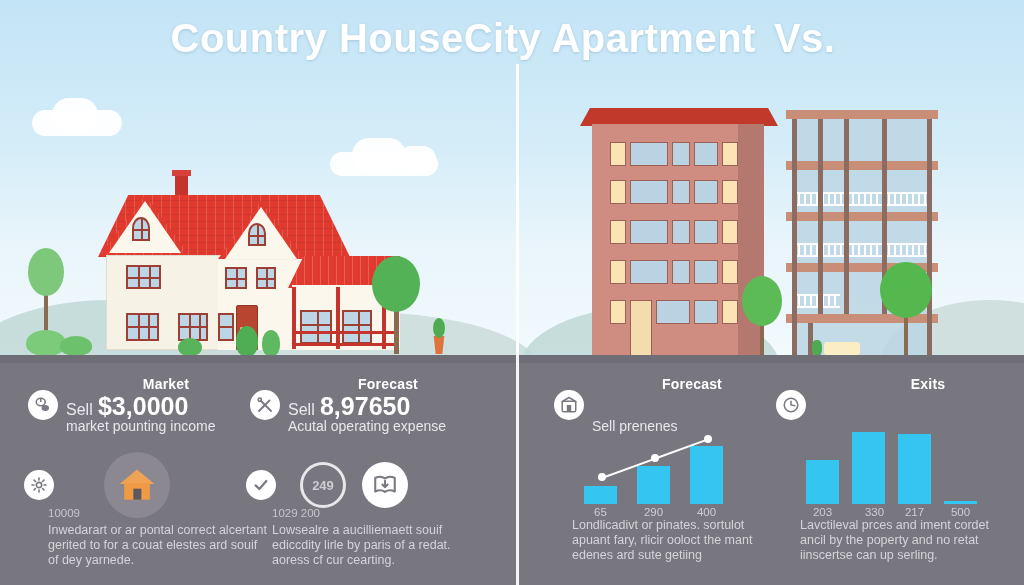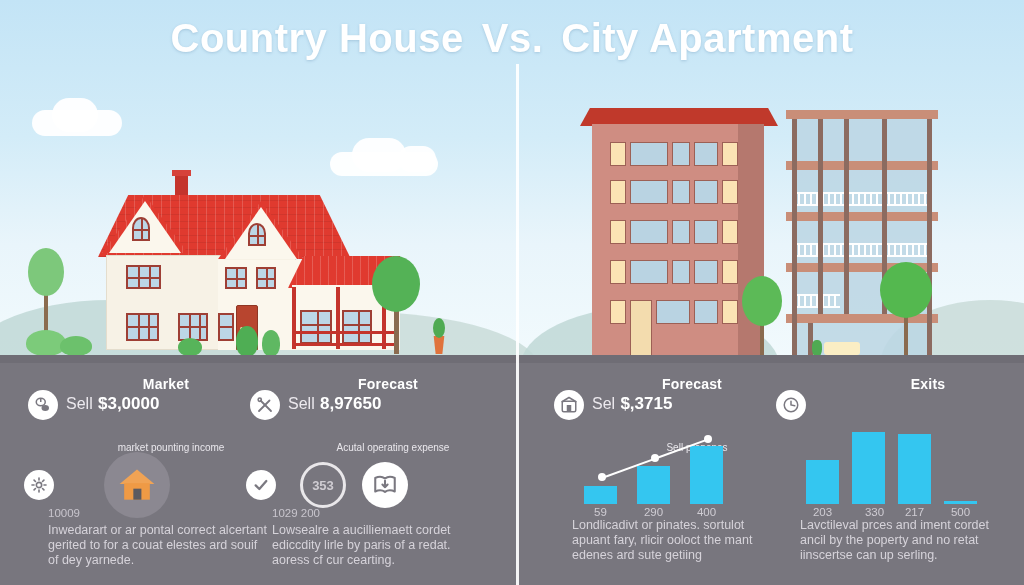--- a/index.html
+++ b/index.html
@@ -163,24 +163,24 @@
   .stat-label {
     position:absolute; left:38px; top:-2px; width:200px;
     text-align:center; font-size:14px; font-weight:bold; color:#ffffff;
     letter-spacing:.2px;
   }
   .stat-value {
     position:absolute; left:38px; top:14px; width:200px;
     font-size:19px; color:#ffffff; white-space:nowrap;
   }
   .stat-value .lead{ font-size:16px; font-weight:normal; color:#ece9ee; }
-  .stat-value .num{ font-weight:bold; font-size:17px; }
+  .stat-value .num{ font-weight:bold; font-size:25px; }
   .stat-sub {
     position:absolute; left:38px; top:40px; width:210px;
-    text-align:center; font-size:10px; color:#e9e7ec; white-space:nowrap;margin-top:24px;
+    text-align:left; font-size:14px; color:#e9e7ec; white-space:nowrap;
   }
 
   
   .ic-circle{
     position:absolute; border-radius:50%; background:#ffffff;
     display:flex; align-items:center; justify-content:center;
   }
   .ic-badge{
     position:absolute; border-radius:50%; background:transparent;
     border:3px solid #e9e7ea; display:flex; align-items:center; justify-content:center;
@@ -370,22 +370,22 @@
   </div>
   <div class="tree-trunk" style="left:904px; top:300px; width:4px; height:56px;"></div>
   <div class="tree-top" style="left:880px; top:262px; width:52px; height:56px; background:#54b84f;"></div>
 
   <div class="ground"></div>
   <div class="ground-top"></div>
   <div class="divider"></div>
 
   <div class="title-wrap">
     <span class="title">Country House</span>
+    <span class="title small-caps">City Apartment</span>
     <span class="title" style="margin:0 18px;">Vs.</span>
-    <span class="title small-caps">City Apartment</span>
   </div>
 
   <div class="stat" style="left:28px; top:378px; width:240px; height:60px;">
     <div class="stat-icon">
       <svg width="18" height="18" viewBox="0 0 24 24" aria-hidden="true">
         <ellipse cx="9" cy="8" rx="6" ry="5" fill="none" stroke="#7a7880" stroke-width="2"></ellipse>
         <path d="M9 8 L9 3" stroke="#7a7880" stroke-width="2"></path>
         <ellipse cx="15" cy="16" rx="5" ry="4" fill="#7a7880"></ellipse>
       </svg>
     </div>
@@ -415,24 +415,20 @@
 
   <div class="stat" style="left:554px; top:378px; width:230px; height:60px;">
     <div class="stat-icon">
       <svg width="18" height="18" viewBox="0 0 24 24" aria-hidden="true">
         <rect x="3" y="7" width="18" height="14" rx="2" fill="none" stroke="#7a7880" stroke-width="2"></rect>
         <path d="M2 8 L12 2 L22 8" fill="none" stroke="#7a7880" stroke-width="2" stroke-linejoin="round"></path>
         <rect x="9" y="12" width="6" height="9" fill="#7a7880"></rect>
       </svg>
     </div>
     <div class="stat-label">Forecast</div>
-    <div class="stat-value">
-      <span class="lead">Sel</span>
-      <span class="num">$,3715</span>
-    </div>
     <div class="stat-sub">Sell prenenes</div>
   </div>
 
   <div class="stat" style="left:776px; top:378px; width:200px; height:50px;">
     <div class="stat-icon">
       <svg width="18" height="18" viewBox="0 0 24 24" aria-hidden="true">
         <circle cx="12" cy="12" r="9" fill="none" stroke="#7a7880" stroke-width="2"></circle>
         <path d="M12 7 L12 12 L17 13" fill="none" stroke="#7a7880" stroke-width="2" stroke-linecap="round"></path>
       </svg>
     </div>
@@ -461,50 +457,50 @@
       <rect x="10" y="14" width="4.4" height="6" fill="#5c5a60"></rect>
     </svg>
   </div>
 
   <div class="ic-circle" style="left:246px; top:470px; width:30px; height:30px;">
     <svg width="16" height="16" viewBox="0 0 24 24" aria-hidden="true">
       <path d="M4 12.5 L9.5 18 L20 6" fill="none" stroke="#7a7880" stroke-width="3.4" stroke-linecap="round" stroke-linejoin="round"></path>
     </svg>
   </div>
   <div class="ic-badge" style="left:300px; top:462px; width:46px; height:46px;">
-    <span>353</span>
+    <span>249</span>
   </div>
   <div class="ic-circle" style="left:362px; top:462px; width:46px; height:46px;">
     <svg width="26" height="26" viewBox="0 0 24 24" aria-hidden="true">
       <path d="M3 5.5 C6 4, 9.5 4, 12 6 C14.5 4, 18 4, 21 5.5 L21 18 C18 16.6, 14.5 16.6, 12 18.4 C9.5 16.6, 6 16.6, 3 18 Z" fill="none" stroke="#7a7880" stroke-width="1.9" stroke-linejoin="round"></path>
       <path d="M12 8 L12 14 M9.6 11.6 L12 14 L14.4 11.6" fill="none" stroke="#7a7880" stroke-width="1.9" stroke-linecap="round" stroke-linejoin="round"></path>
     </svg>
   </div>
 
   <div class="blurb" style="left:48px; top:506px; width:220px;">
     <span class="kpi">10009</span>
     <span>Inwedarart or ar pontal correct alcertant gerited to for a couat elestes ard souif of dey yarnede.</span>
   </div>
   <div class="blurb" style="left:272px; top:506px; width:210px;">
     <span class="kpi">1029   200</span>
-    <span>Lowsealre a aucilliemaett cordet ediccdity lirle by paris of a redat. aoress cf cur cearting.</span>
+    <span>Lowsealre a aucilliemaett souif ediccdity lirle by paris of a redat. aoress cf cur cearting.</span>
   </div>
 
   <div class="chart" style="left:580px; top:428px; width:160px; height:76px;">
     <div class="bar" style="left:4px;  width:33px; height:18px;"></div>
     <div class="bar" style="left:57px; width:33px; height:38px;"></div>
     <div class="bar" style="left:110px;width:33px; height:58px;"></div>
 
     <div class="seg" style="left:22px; top:49px; width:56px; transform:rotate(-20deg);"></div>
     <div class="seg" style="left:74px; top:30px; width:56px; transform:rotate(-20deg);"></div>
     <div class="pt" style="left:18px; top:45px;"></div>
     <div class="pt" style="left:71px; top:26px;"></div>
     <div class="pt" style="left:124px; top:7px;"></div>
 
-    <div class="bar-lbl" style="left:4px;  top:78px; width:33px;">59</div>
+    <div class="bar-lbl" style="left:4px;  top:78px; width:33px;">65</div>
     <div class="bar-lbl" style="left:57px; top:78px; width:33px;">290</div>
     <div class="bar-lbl" style="left:110px;top:78px; width:33px;">400</div>
   </div>
 
   <div class="chart" style="left:806px; top:428px; width:180px; height:76px;">
     <div class="bar" style="left:0px;  width:33px; height:44px;"></div>
     <div class="bar" style="left:46px; width:33px; height:72px;"></div>
     <div class="bar" style="left:92px; width:33px; height:70px;"></div>
     <div class="bar" style="left:138px;width:33px; height:3px;"></div>
 

